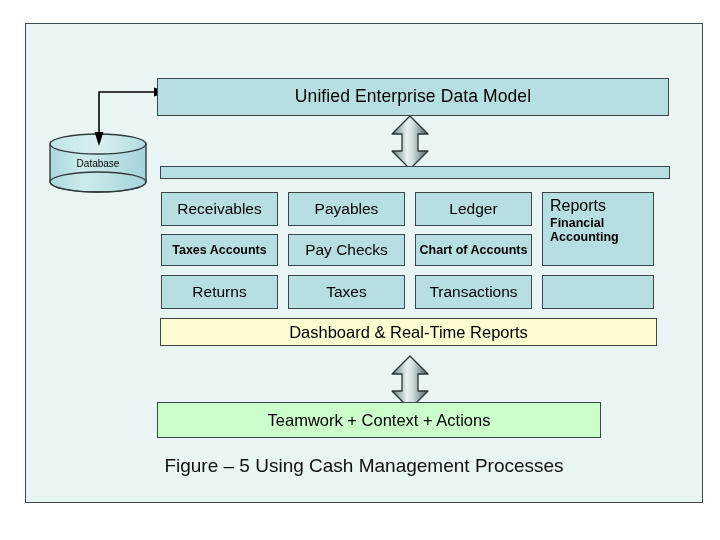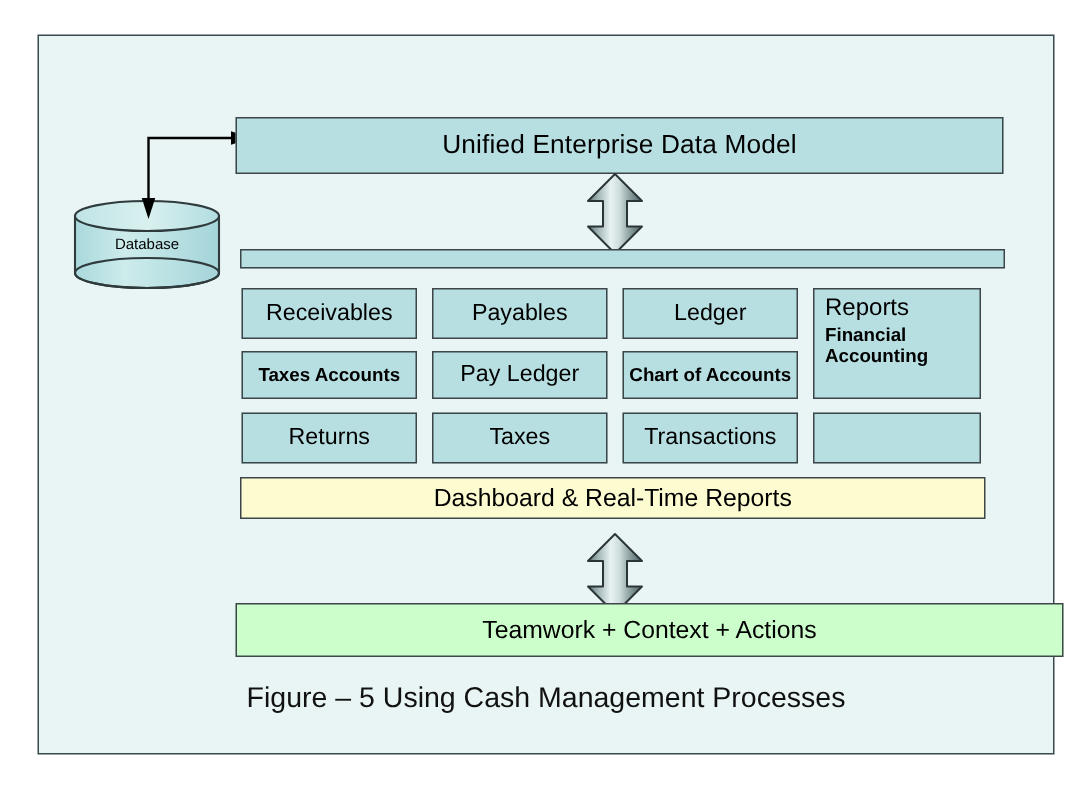--- a/index.html
+++ b/index.html
@@ -204,21 +204,21 @@
     <span>Taxes Accounts</span>
   </div>
   <div class="box cell" style="left:161px; top:275px; width:117px; height:34px;">
     <span>Returns</span>
   </div>
 
   <div class="box cell" style="left:288px; top:192px; width:117px; height:34px;">
     <span>Payables</span>
   </div>
   <div class="box cell" style="left:288px; top:234px; width:117px; height:32px;">
-    <span>Pay Ledger</span>
+    <span>Pay Checks</span>
   </div>
   <div class="box cell" style="left:288px; top:275px; width:117px; height:34px;">
     <span>Taxes</span>
   </div>
 
   <div class="box cell" style="left:415px; top:192px; width:117px; height:34px;">
     <span>Ledger</span>
   </div>
   <div class="box cell bold" style="left:415px; top:234px; width:117px; height:32px;">
     <span>Chart of Accounts</span>
@@ -249,19 +249,19 @@
           <stop offset="42%" stop-color="#e8f2f2"></stop>
           <stop offset="58%" stop-color="#cfdddd"></stop>
           <stop offset="82%" stop-color="#7e9294"></stop>
           <stop offset="100%" stop-color="#4f6063"></stop>
         </linearGradient>
       </defs>
       <path d="M22,1 L40,19 L30,19 L30,36 L40,36 L22,54 L4,36 L14,36 L14,19 L4,19 Z" fill="url(#metal2)" stroke="#2b3538" stroke-width="1.3" stroke-linejoin="round"></path>
     </svg>
   </div>
 
-  <div class="box team-box" style="left:157px; top:402px; width:552px; height:36px;">
+  <div class="box team-box" style="left:157px; top:402px; width:444px; height:36px;">
     <span>Teamwork + Context + Actions</span>
   </div>
 
   <div class="caption">Figure – 5  Using Cash Management Processes</div>
 
 </div>
 
 </body></html>

